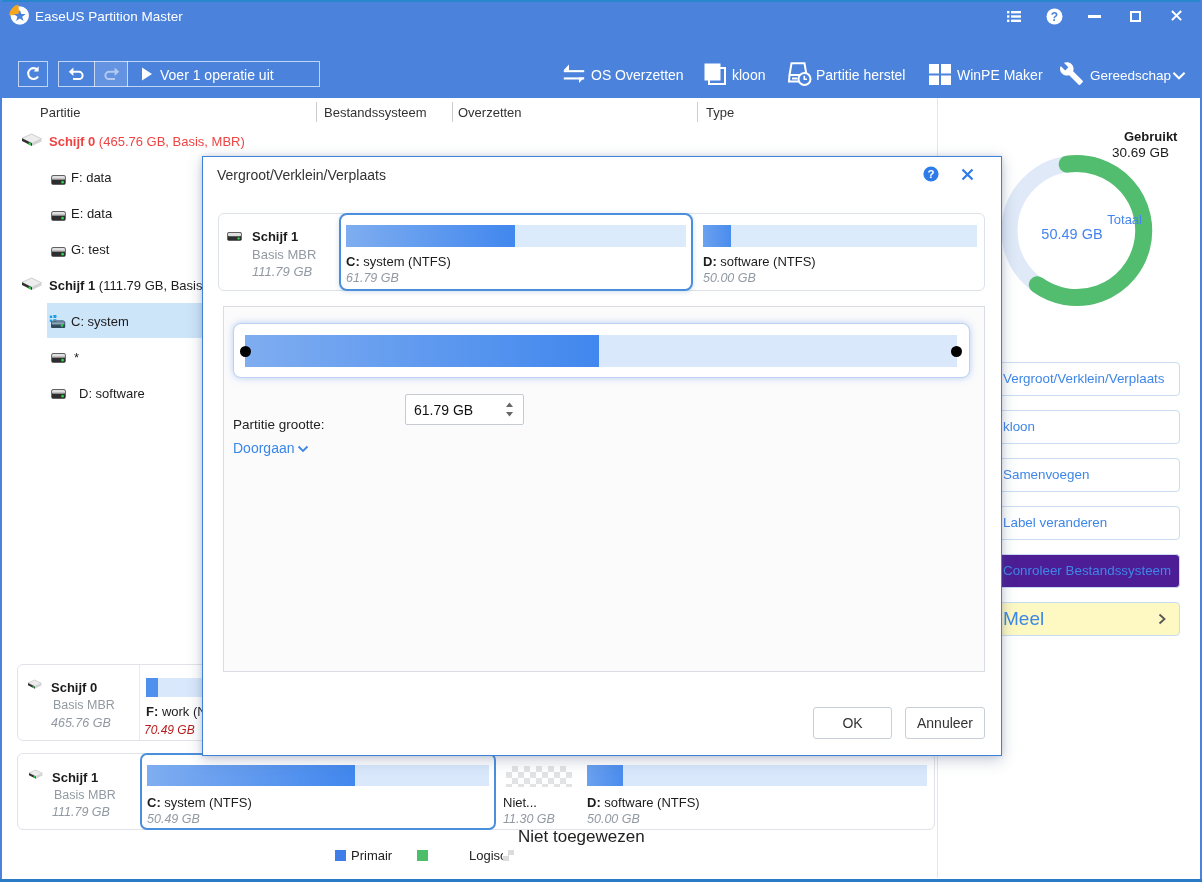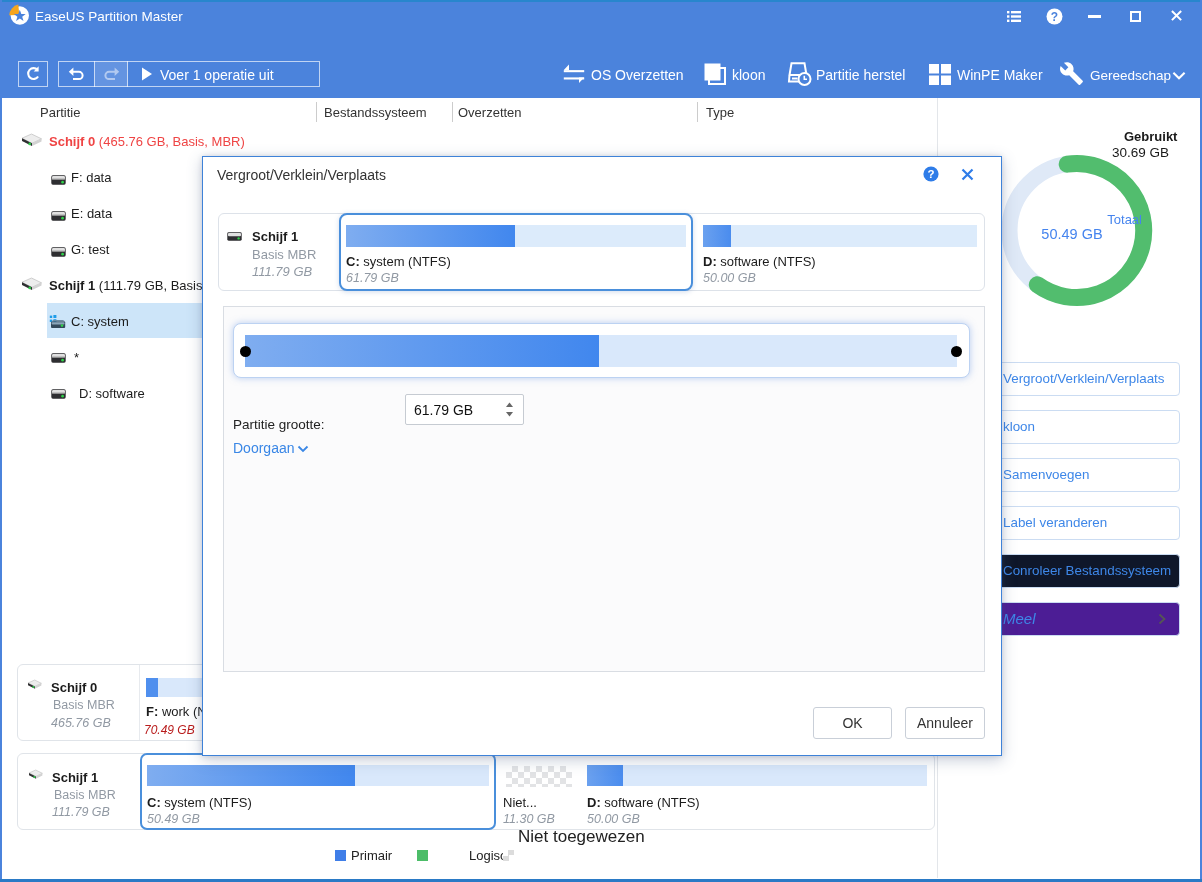--- a/index.html
+++ b/index.html
@@ -184,22 +184,22 @@
 <svg class="abs" style="left:1001px;top:155px;" width="152" height="152" viewBox="0 0 152 152">
   <circle cx="75.5" cy="75.5" r="67" fill="none" stroke="#dfe9f7" stroke-width="16"></circle>
   <path id="arc" fill="none" stroke="#52bd6e" stroke-width="17" stroke-linecap="round" d="M 66.2 9.2 A 67 67 0 1 1 36.3 129.7"></path>
 </svg>
 <div class="abs" style="left:1002px;top:212px;width:140px;text-align:right;font-size:13px;color:#4584ee;">Totaal</div>
 <div class="abs" style="left:1002px;top:226px;width:140px;text-align:center;font-size:14.5px;color:#4584ee;">50.49 GB</div>
 <div class="abs" style="left:990px;top:362px;width:190px;height:34px;border:1px solid #cbdcf2;border-radius:4px;background:#fff;color:#3e87e8;font-size:13.4px;line-height:32px;padding-left:12px;">Vergroot/Verklein/Verplaats</div>
 <div class="abs" style="left:990px;top:410px;width:190px;height:34px;border:1px solid #cbdcf2;border-radius:4px;background:#fff;color:#3e87e8;font-size:13.4px;line-height:32px;padding-left:12px;">kloon</div>
 <div class="abs" style="left:990px;top:458px;width:190px;height:34px;border:1px solid #cbdcf2;border-radius:4px;background:#fff;color:#3e87e8;font-size:13.4px;line-height:32px;padding-left:12px;">Samenvoegen</div>
 <div class="abs" style="left:990px;top:506px;width:190px;height:34px;border:1px solid #cbdcf2;border-radius:4px;background:#fff;color:#3e87e8;font-size:13.4px;line-height:32px;padding-left:12px;">Label veranderen</div>
-<div class="abs" style="left:990px;top:554px;width:190px;height:34px;border:1px solid #cbdcf2;border-radius:4px;background:#0f172a;color:#3e87e8;font-size:13.4px;line-height:32px;padding-left:12px;">Conroleer Bestandssysteem</div>
-<div class="abs" style="left:990px;top:602px;width:190px;height:34px;border:1px solid #cbdcf2;border-radius:4px;background:#4c1d95;color:#3e87e8;font-size:15px;line-height:32px;padding-left:12px;font-style:italic;">Meel</div>
+<div class="abs" style="left:990px;top:554px;width:190px;height:34px;border:1px solid #cbdcf2;border-radius:4px;background:#4c1d95;color:#3e87e8;font-size:13.4px;line-height:32px;padding-left:12px;">Conroleer Bestandssysteem</div>
+<div class="abs" style="left:990px;top:602px;width:190px;height:34px;border:1px solid #cbdcf2;border-radius:4px;background:#fef9c3;color:#3e87e8;font-size:19px;line-height:32px;padding-left:12px;">Meel</div>
 <svg class="abs" style="left:1158px;top:613px;" width="8" height="12" viewBox="0 0 8 12">
   <path d="M 1.5 1.5 L 6.5 6 L 1.5 10.5" fill="none" stroke="#555" stroke-width="1.8"></path>
 </svg>
 
 <div class="abs" style="left:17px;top:664px;width:918px;height:77px;border:1px solid #e0e4e9;border-radius:6px;background:#fff;"></div>
 <div class="abs" style="left:139px;top:665px;width:1px;height:75px;background:#e7eaee;"></div>
 <svg class="abs" style="left:25px;top:679px;" width="17" height="12" viewBox="0 0 17 12">
   <polygon points="3,4 9.7,1 16.4,4.3 9.9,7.4" fill="#ededed" stroke="#bdbdbd" stroke-width="0.6"></polygon>
   <polygon points="9.9,7.4 16.4,4.3 16.4,6.6 9.9,9.7" fill="#d2d2d2"></polygon>
   <polygon points="3,4 9.9,7.4 9.9,9.7 3,6.2" fill="#2f2f31"></polygon>

